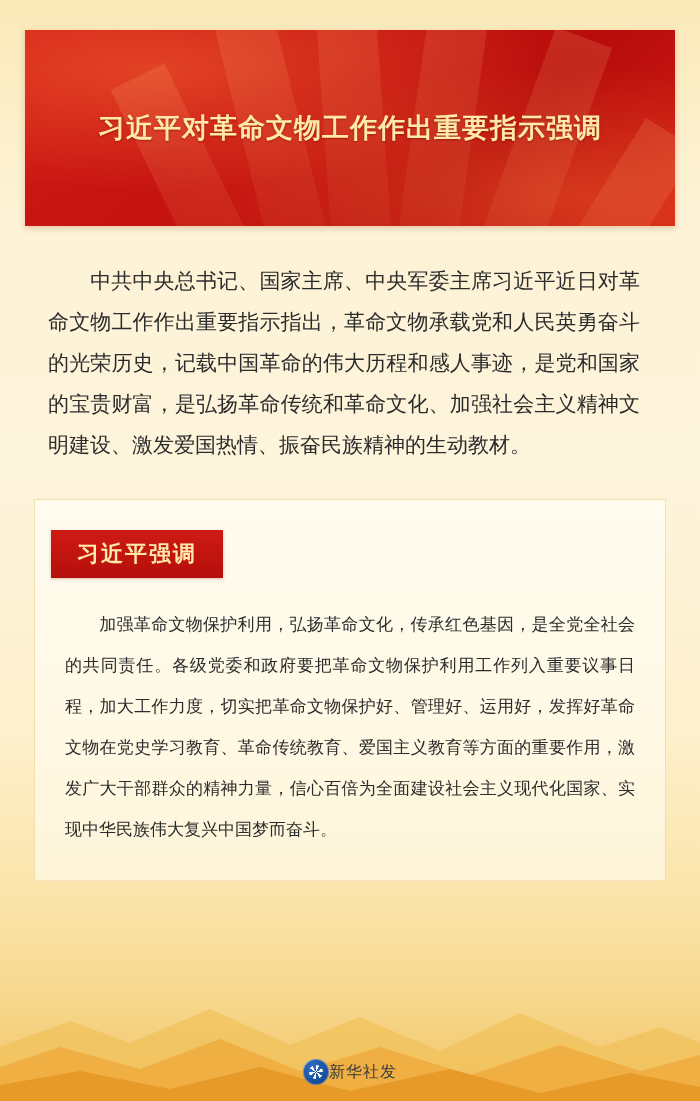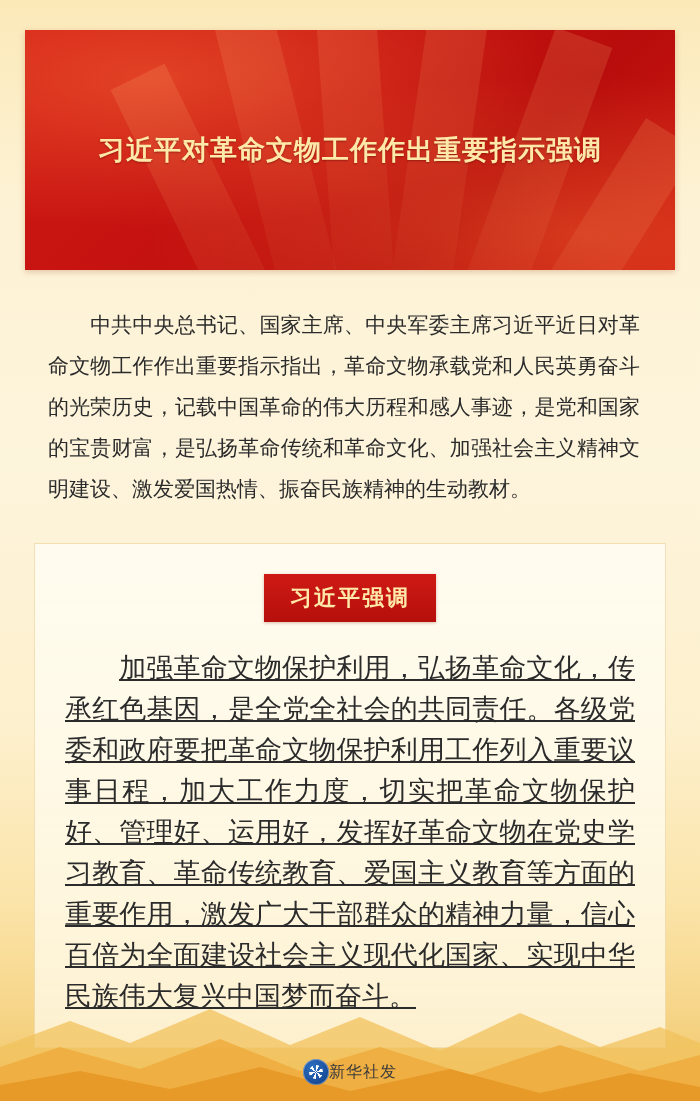--- a/index.html
+++ b/index.html
@@ -25,21 +25,21 @@
         #fbe4a9 82%,
         #f6d588 92%,
         #f0c162 100%);
     overflow: hidden;
   }
 
   
   .banner {
     position: relative;
     margin: 30px 25px 0 25px;
-    height: 240px;
+    height: 196px;
     background:
       radial-gradient(ellipse at 20% 20%, rgba(255,120,60,0.45) 0%, rgba(210,24,24,0) 55%),
       radial-gradient(ellipse at 85% 85%, rgba(255,140,60,0.30) 0%, rgba(200,20,20,0) 55%),
       linear-gradient(135deg, #d01a15 0%, #c3110f 45%, #b80d0c 70%, #cf1a12 100%);
     box-shadow: 0 2px 6px rgba(150,60,20,0.25);
     overflow: hidden;
   }
   .banner .ray {
     position: absolute;
     top: -60px;
@@ -85,40 +85,39 @@
   
   .card {
     margin: 34px 34px 0 34px;
     background: linear-gradient(180deg, rgba(255,252,240,0.95), rgba(255,248,226,0.80));
     border: 1px solid rgba(226,190,120,0.45);
     padding: 30px 16px 30px 16px;
     box-sizing: border-box;
   }
   .card-tag-wrap {
     display: flex;
-    justify-content: center;
+    justify-content: flex-start;
     margin-bottom: 26px;
   }
   .card-tag {
     background: linear-gradient(180deg, #cf1a14, #b50f0c);
     color: #ffe9a8;
     font-size: 22px;
     font-weight: bold;
     letter-spacing: 2px;
     padding: 9px 26px;
     box-shadow: 0 1px 3px rgba(130,40,20,0.3);
   }
   .card-body {
     margin: 0 14px;
     color: #2b2b2b;
-    font-size: 27px;
+    font-size: 17px;
     line-height: 41px;
     text-align: justify;
     text-justify: inter-ideograph;
-    text-decoration: underline;
   }
 
   
   .mountains {
     position: absolute;
     left: 0;
     bottom: 0;
     width: 700px;
     height: 150px;
   }

